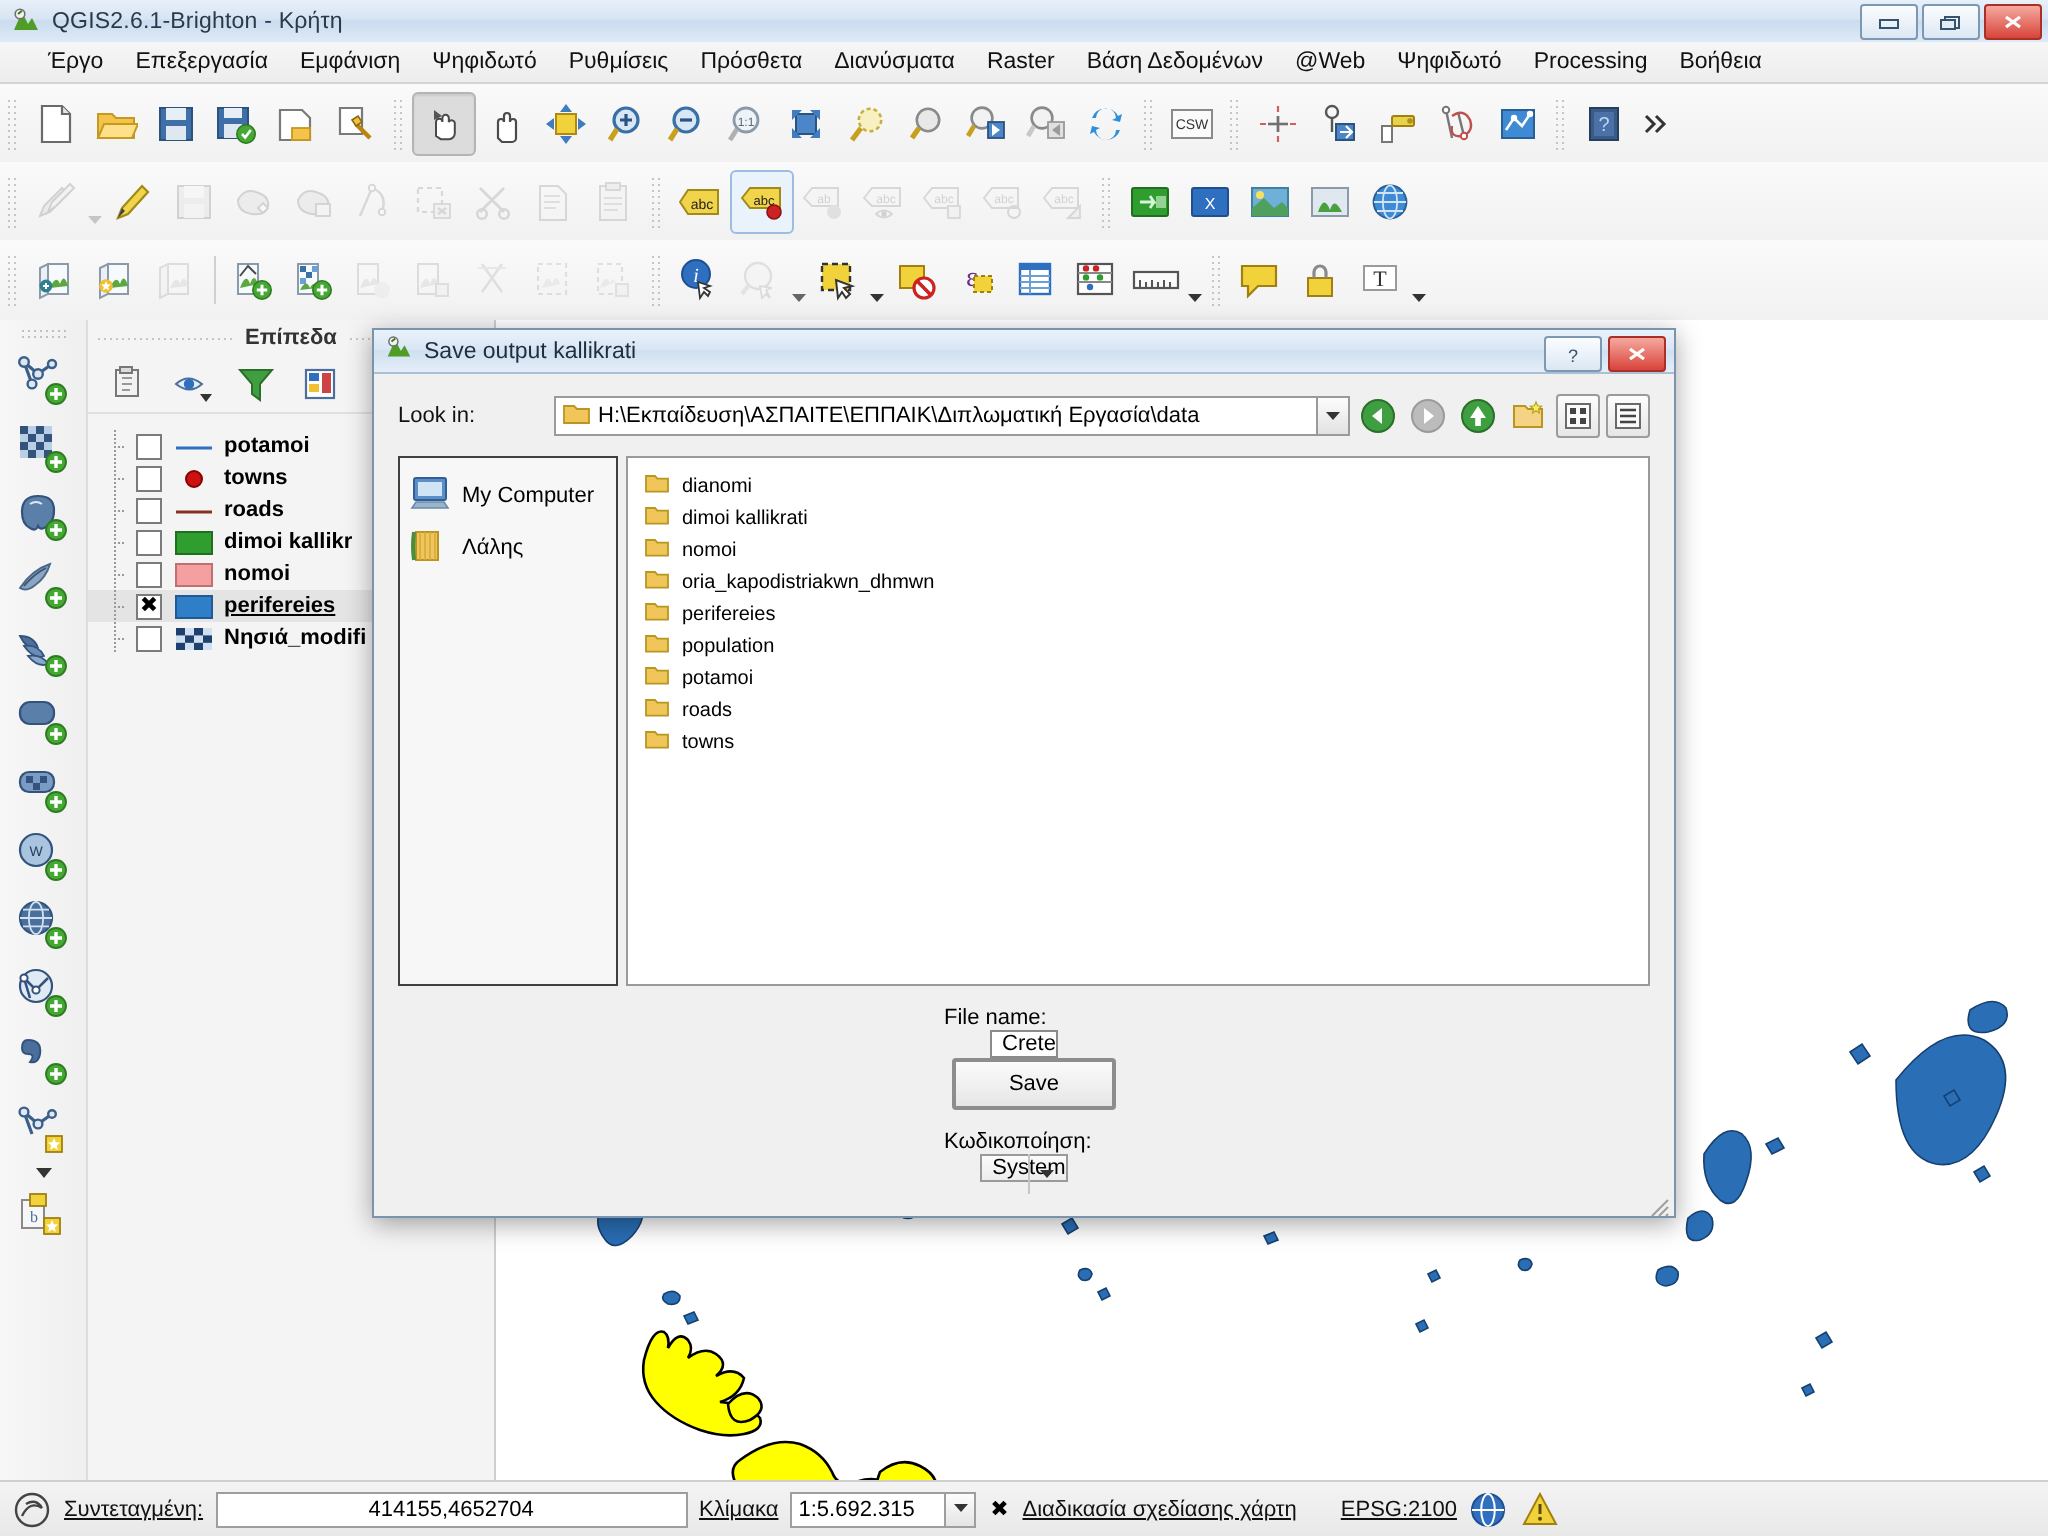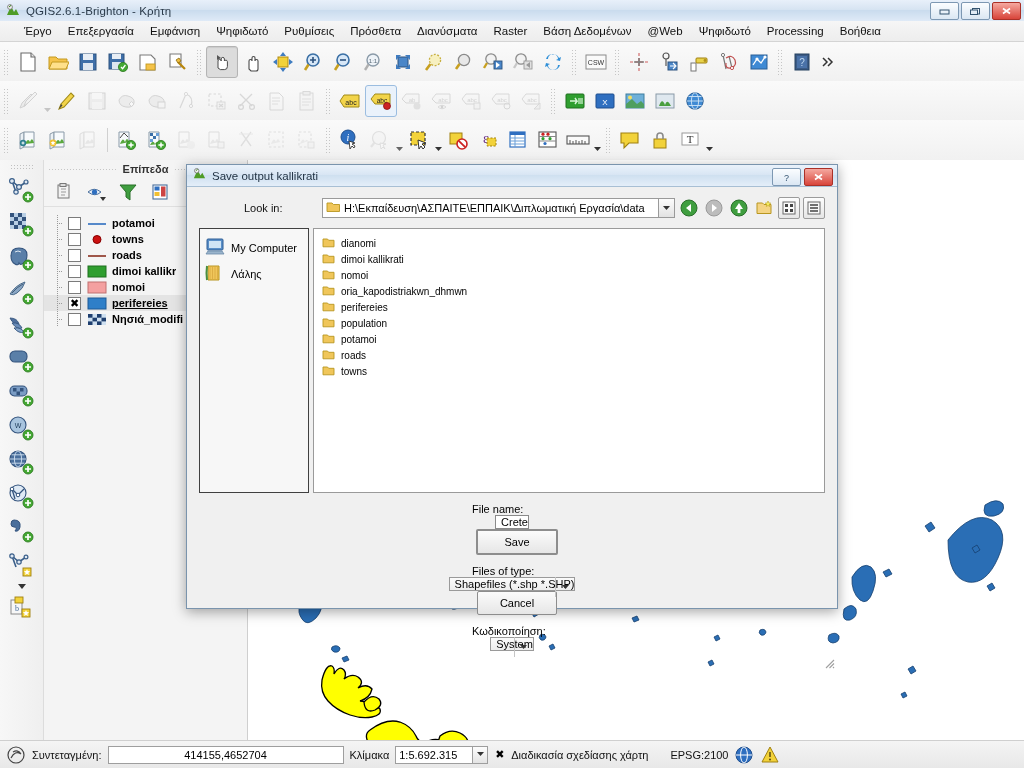--- a/index.html
+++ b/index.html
@@ -108,21 +108,21 @@
   }
   .canvas svg{display:block;}
 
   
   .status{
     position:absolute;left:0;bottom:0;width:1024px;height:28px;
     background:linear-gradient(to bottom,#f4f4f4,#e8e8e8);
     border-top:1px solid #cfcfcf;display:flex;align-items:center;padding-left:6px;box-sizing:border-box;
     gap:6px;font-size:11px;
   }
-  .status .lbl{color:#111;white-space:nowrap;}
+  .status .lbl{color:#111;white-space:nowrap;text-decoration:underline;}
   .coordbox{
     width:236px;height:18px;border:1px solid #9e9e9e;background:#fff;
     display:flex;align-items:center;justify-content:center;font-size:11px;box-sizing:border-box;
   }
   .scalebox{
     width:78px;height:18px;border:1px solid #9e9e9e;background:#fff;
     display:flex;align-items:center;padding-left:3px;font-size:11px;box-sizing:border-box;
   }
   .scaledrop{width:15px;height:18px;border:1px solid #9e9e9e;border-left:none;background:linear-gradient(to bottom,#fdfdfd,#e4e4e4);
     display:flex;align-items:center;justify-content:center;box-sizing:border-box;}
@@ -136,21 +136,21 @@
     box-shadow:0 3px 12px rgba(0,0,0,.35);box-sizing:border-box;
   }
   .dlg-title{
     height:22px;
     background:linear-gradient(to bottom,#eaf2fb 0%,#d9e6f4 45%,#cfe0f0 50%,#e4eef9 100%);
     border-bottom:1px solid #a8bfd4;display:flex;align-items:center;padding-left:5px;box-sizing:border-box;
   }
   .dlg-title .t{font-size:11.5px;color:#1e2f40;margin-left:5px;}
   .dlg-wbtns{position:absolute;right:4px;top:3px;display:flex;gap:3px;}
   .dlg-body{position:relative;padding:10px 12px;}
-  .frow{display:flex;align-items:center;margin-bottom:9px;margin-left:45px;}
+  .frow{display:flex;align-items:center;margin-bottom:9px;}
   .flabel{width:78px;font-size:11px;color:#111;flex:0 0 auto;}
   .pathbox{
     flex:1;height:20px;border:1px solid #9a9a9a;background:#fff;
     display:flex;align-items:center;box-sizing:border-box;padding-left:3px;
   }
   .pathbox .ptxt{font-size:11px;margin-left:4px;white-space:nowrap;overflow:hidden;}
   .pathdrop{width:16px;height:20px;border:1px solid #9a9a9a;border-left:none;
     background:linear-gradient(to bottom,#fcfcfc,#e2e2e2);display:flex;align-items:center;justify-content:center;box-sizing:border-box;}
   .navbtn{width:22px;height:22px;display:flex;align-items:center;justify-content:center;margin-left:3px;flex:0 0 auto;}
   .navbtn.framed{border:1px solid #9b9b9b;background:linear-gradient(to bottom,#fdfdfd,#e6e6e6);width:20px;height:20px;border-radius:2px;}
@@ -1294,32 +1294,20 @@
 
       <div class="bottomform">
         <div class="brow">
           <span class="blabel">File name:</span>
           <div class="binput">
             <span>Crete</span>
           </div>
           <div class="dbtn primary">Save</div>
         </div>
         <div class="brow">
-          <span class="blabel">Files of type:</span>
-          <div class="bselect">
-            <span>Shapefiles (*.shp *.SHP)</span>
-            <span class="arrow">
-              <svg width="7" height="5">
-                  <path d="M0 0 l3.5 4 L7 0z" fill="#333"></path>
-                </svg>
-            </span>
-          </div>
-          <div class="dbtn">Cancel</div>
-        </div>
-        <div class="brow">
           <span class="blabel">Κωδικοποίηση:</span>
           <div class="bselect">
             <span>System</span>
             <span class="arrow">
               <svg width="7" height="5">
                   <path d="M0 0 l3.5 4 L7 0z" fill="#333"></path>
                 </svg>
             </span>
           </div>
           <div style="width:78px;margin-left:10px;flex:0 0 auto;"></div>

